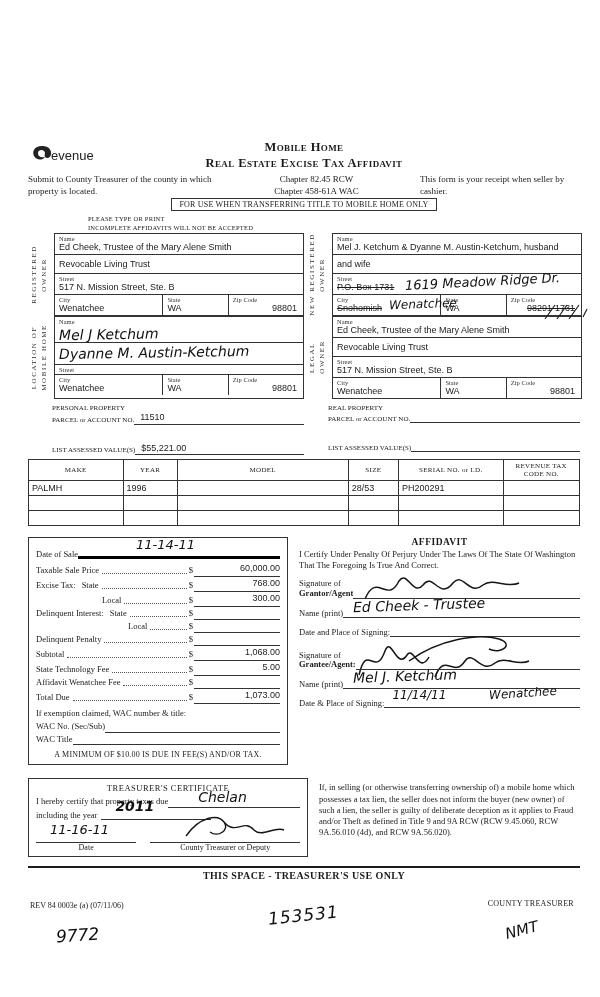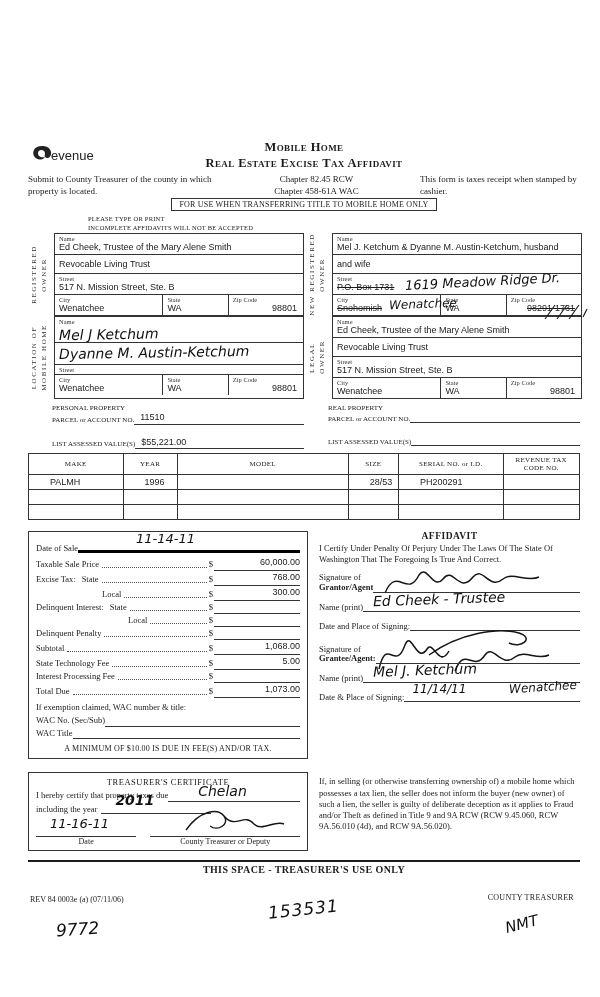--- a/index.html
+++ b/index.html
@@ -45,30 +45,30 @@
   .minheight-name{min-height:19px;}
 
   
   .parcel-row{display:flex;margin-top:5px;}
   .parcel-col{width:276px;font-size:7px;line-height:1.25;}
   .parcel-col.right{margin-left:0;}
   .plabel-wrap{margin-left:24px;}
   .pline{display:flex;align-items:flex-end;}
   .pline .lab{white-space:nowrap;}
   .pline .uval{flex:1;border-bottom:1px solid #333;font-family:"Liberation Sans",sans-serif;font-size:9px;padding:0 0 0 6px;min-height:10px;}
-  .assessed{margin-top:12px;}
+  .assessed{margin-top:18px;}
 
   
   table.veh{border-collapse:collapse;width:100%;margin-top:4px;table-layout:fixed;}
   table.veh th{border:1px solid #333;font-size:7px;font-weight:normal;letter-spacing:.3px;padding:2px 2px;line-height:1.15;}
-  table.veh td{border:1px solid #333;font-family:"Liberation Sans",sans-serif;font-size:9px;padding:1px 21px;height:12px;}
+  table.veh td{border:1px solid #333;font-family:"Liberation Sans",sans-serif;font-size:9px;padding:1px 3px;height:12px;}
 
   
   .mid{display:flex;margin-top:11px;gap:11px;}
-  .fee-box{width:280px;border:1px solid #333;padding:4px 7px 5px 7px;font-size:8.5px;box-sizing:border-box;}
+  .fee-box{width:260px;border:1px solid #333;padding:4px 7px 5px 7px;font-size:8.5px;box-sizing:border-box;}
   .date-row{display:flex;align-items:flex-end;margin-bottom:3px;}
   .date-row .lab{white-space:nowrap;}
   .date-row .uval{flex:1;border-bottom:3px solid #000000;position:relative;height:14px;}
   .date-row .hw{position:absolute;left:58px;top:-5px;font-size:13px;}
   .fee-row{display:flex;align-items:flex-end;line-height:1.55;}
   .fee-group{white-space:pre;}
   .fee-label{white-space:pre;}
   .g-gap{margin-left:6px;}
   .ind1{margin-left:66px;}
   .ind2{margin-left:92px;}
@@ -145,21 +145,21 @@
       <div class="title">
         <div class="t1">Mobile Home</div>
         <div class="t2">Real Estate Excise Tax Affidavit</div>
       </div>
       <div class="hdr-row">
         <div class="hdr-left">Submit to County Treasurer of the county in which property is located.</div>
         <div class="hdr-center">
           <div>Chapter 82.45 RCW</div>
           <div>Chapter 458-61A WAC</div>
         </div>
-        <div class="hdr-right">This form is taxes receipt when stamped by cashier.</div>
+        <div class="hdr-right">This form is your receipt when seller by cashier.</div>
       </div>
       <div class="use-box">FOR USE WHEN TRANSFERRING TITLE TO MOBILE HOME ONLY</div>
       <div class="type-note">
         <div>PLEASE TYPE OR PRINT</div>
         <div>INCOMPLETE AFFIDAVITS WILL NOT BE ACCEPTED</div>
       </div>
     </div>
 
     <div class="owner-grid">
 
@@ -423,21 +423,21 @@
           <span class="fee-d">$</span>
           <span class="fee-value">1,068.00</span>
         </div>
         <div class="fee-row">
           <span class="fee-label">State Technology Fee</span>
           <span class="fee-dots"></span>
           <span class="fee-d">$</span>
           <span class="fee-value">5.00</span>
         </div>
         <div class="fee-row">
-          <span class="fee-label">Interest Processing Fee</span>
+          <span class="fee-label">Affidavit Wenatchee Fee</span>
           <span class="fee-dots"></span>
           <span class="fee-d">$</span>
           <span class="fee-value"></span>
         </div>
         <div class="fee-row">
           <span class="fee-label">Total Due</span>
           <span class="fee-dots"></span>
           <span class="fee-d">$</span>
           <span class="fee-value">1,073.00</span>
         </div>

